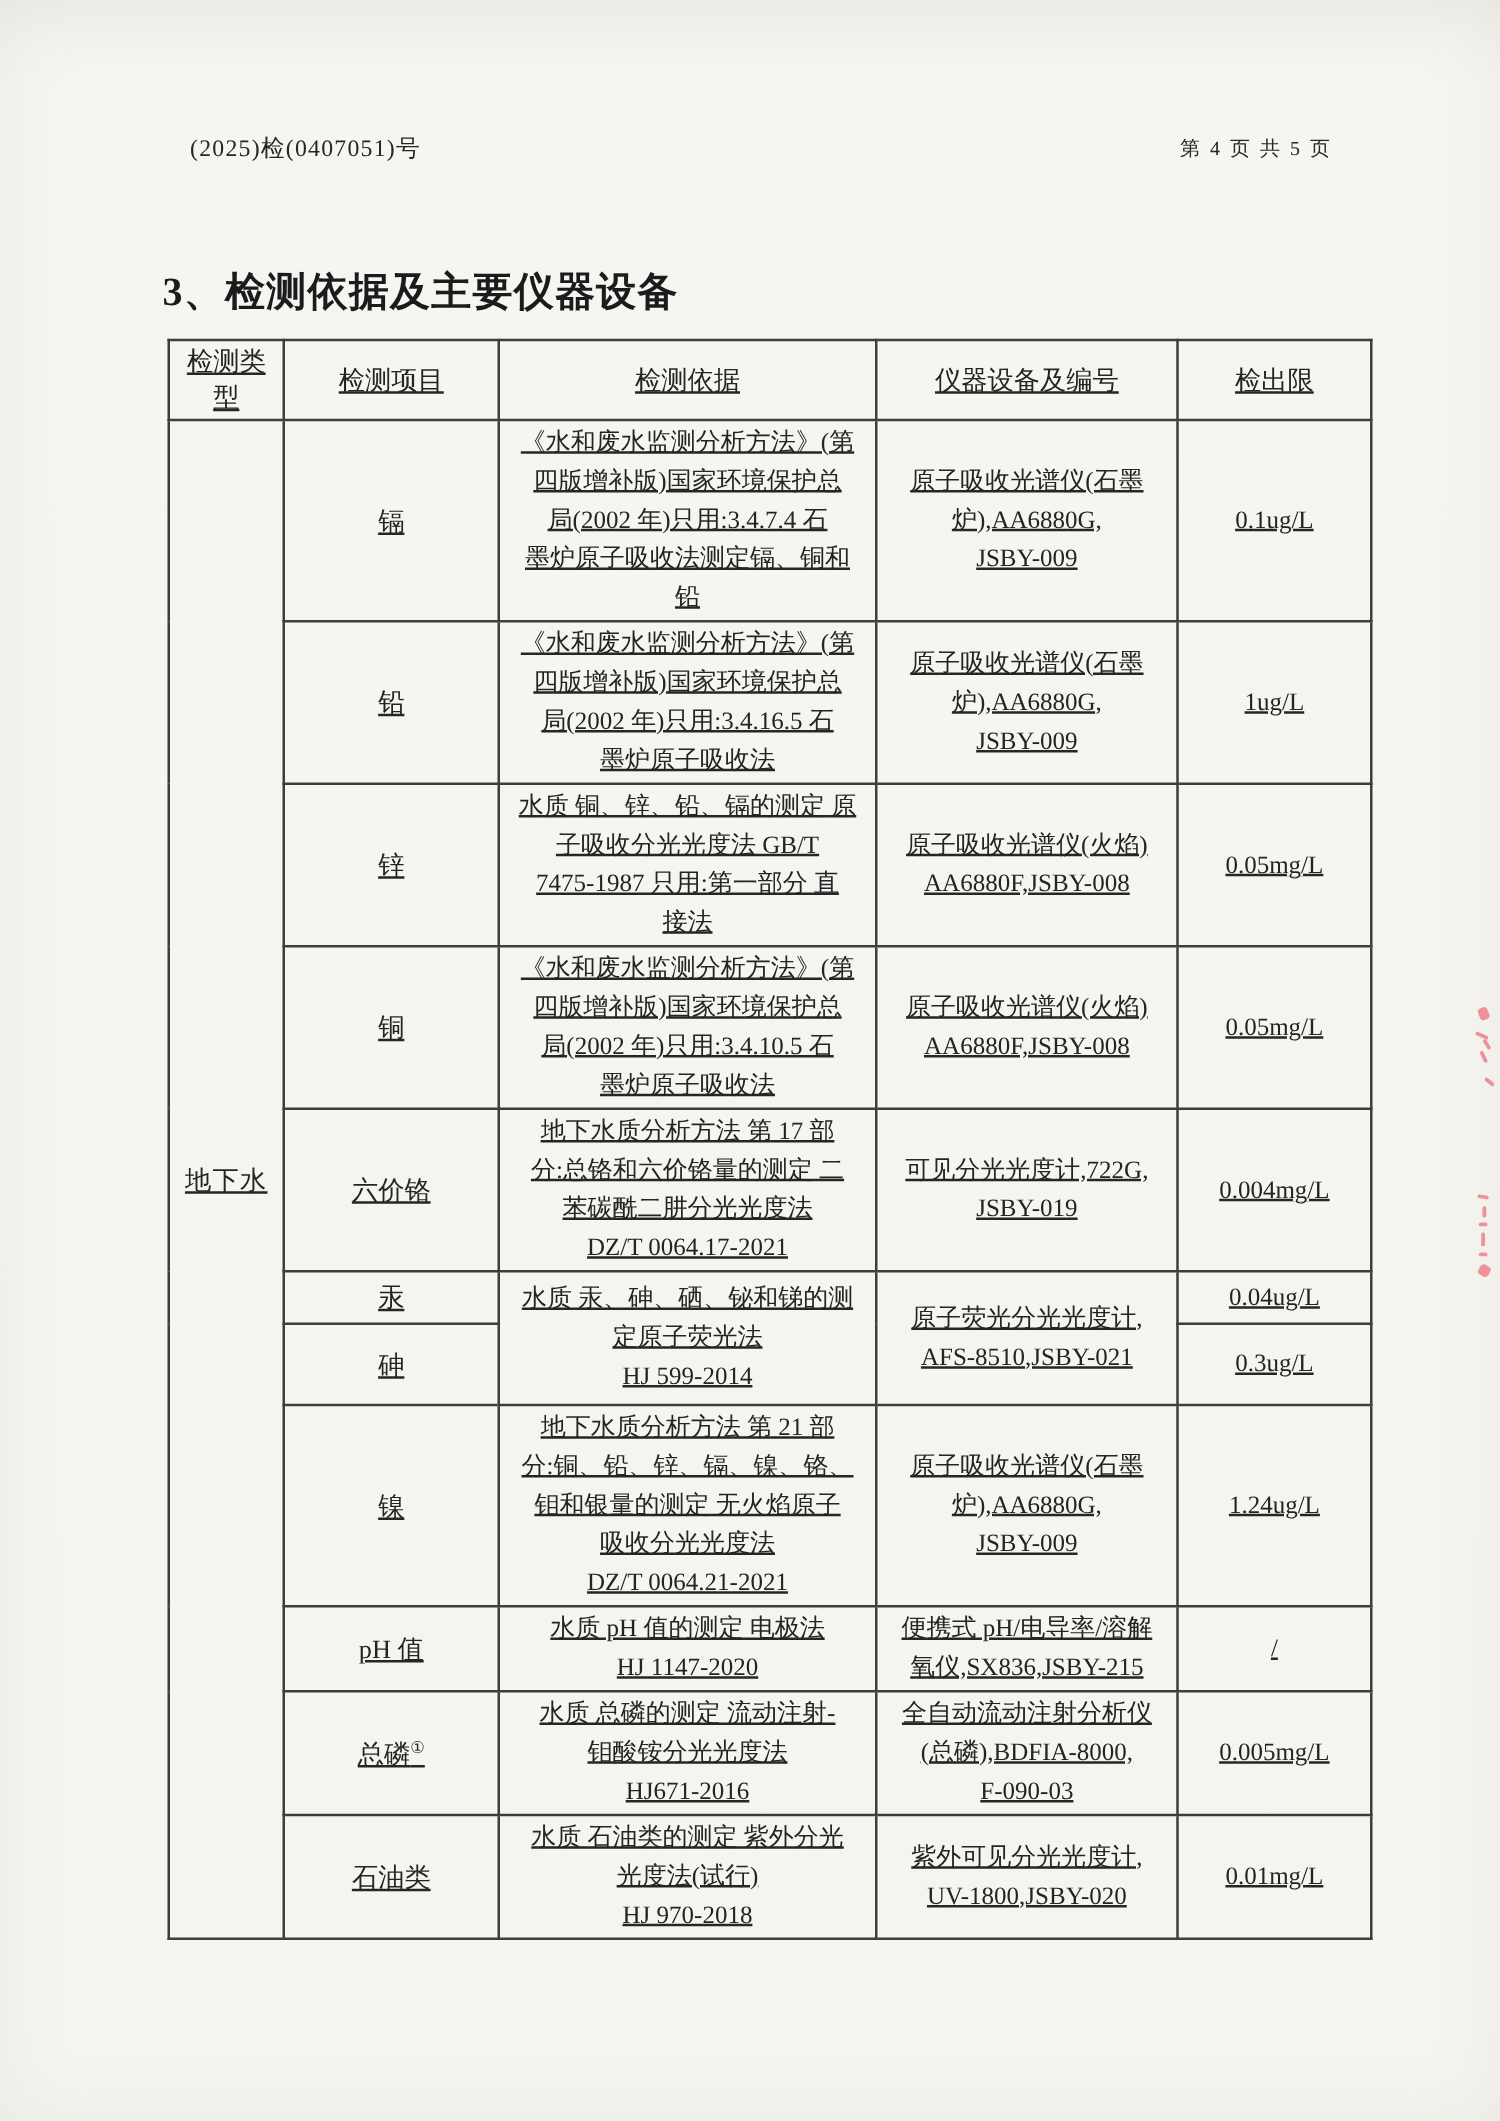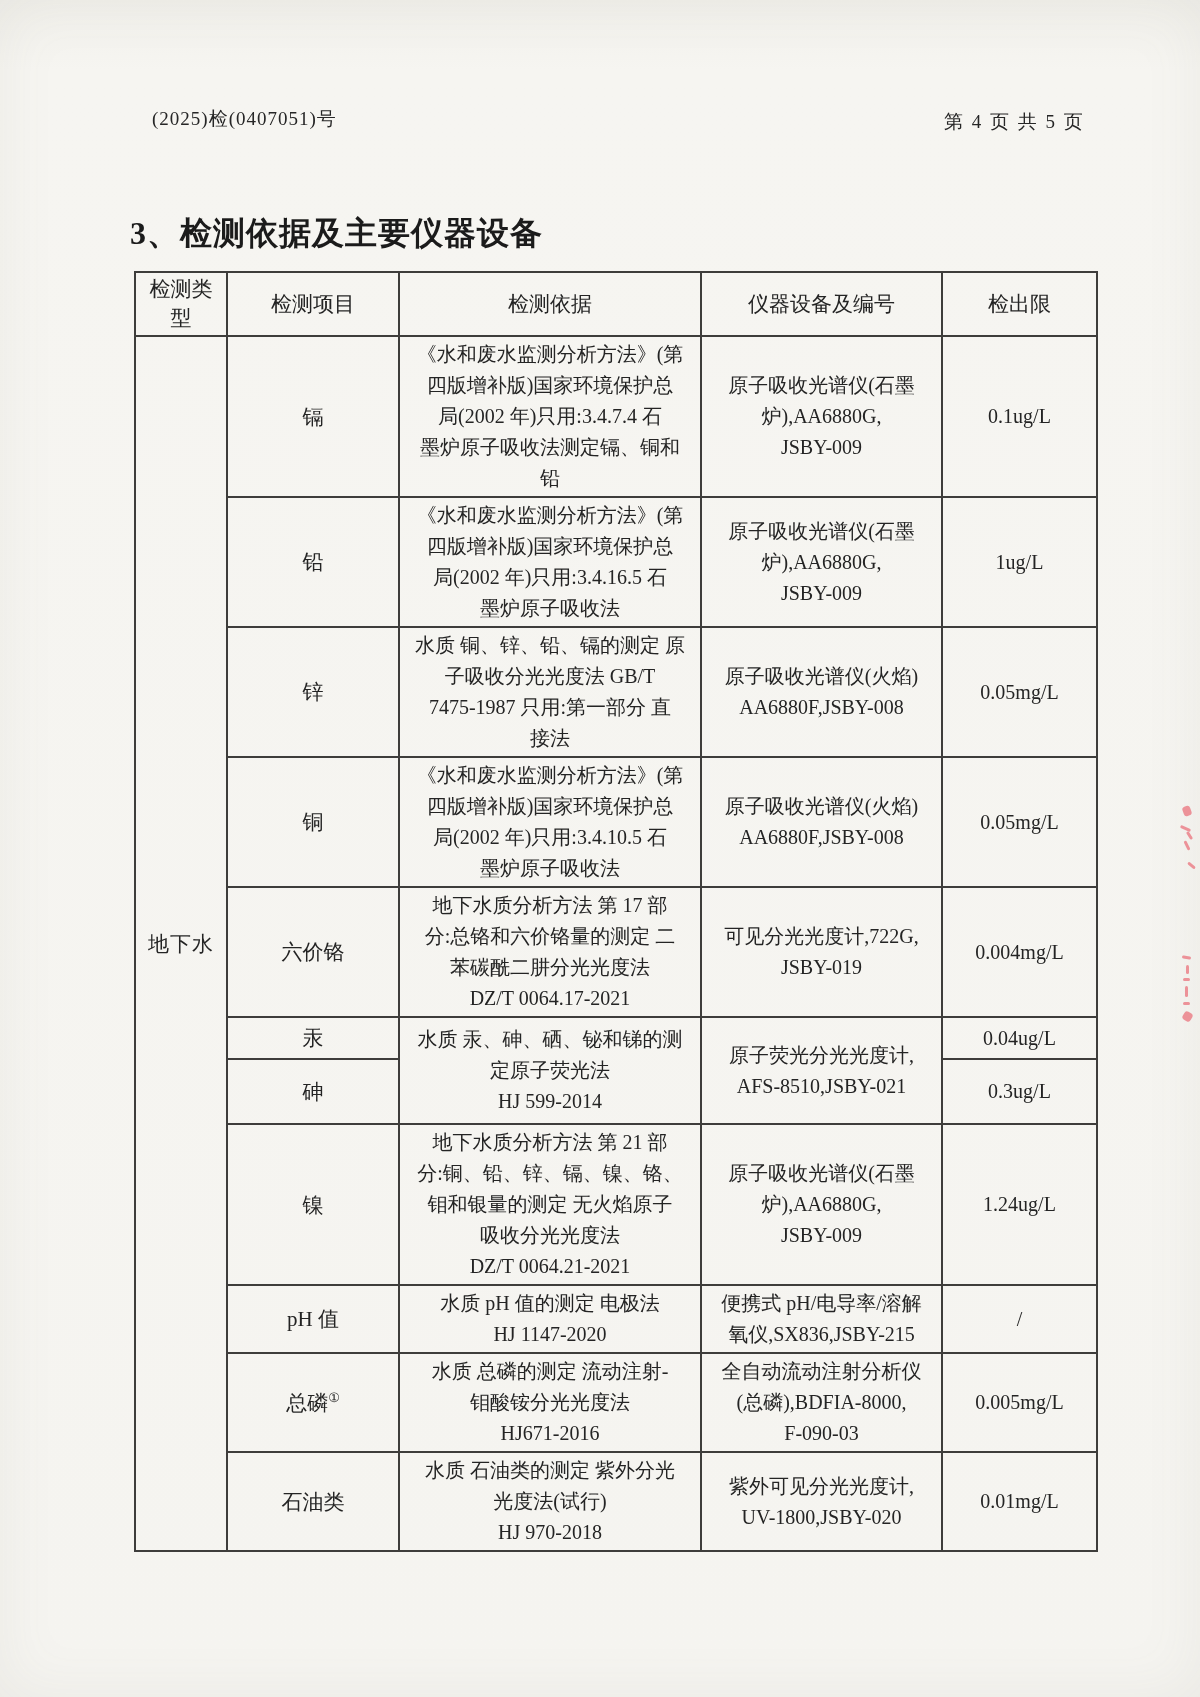--- a/index.html
+++ b/index.html
@@ -5,30 +5,30 @@
   html,body{margin:0;padding:0;background:#e9e8e4;}
   .page{
     position:relative;width:1200px;height:1697px;margin:0 auto;
     background:linear-gradient(180deg,#f1f0eb 0px,#f6f5f1 70px,#f5f4f0 100%);
     overflow:hidden;
     font-family:"Liberation Serif","DejaVu Serif",serif;
     color:#262626;
     box-shadow:inset 0 0 60px rgba(120,115,100,0.08);
   }
   .doc-number{position:absolute;left:152px;top:106px;font-size:19px;letter-spacing:1px;}
-  .page-indicator{position:absolute;left:944px;top:109px;font-size:19px;letter-spacing:2px;}
+  .page-indicator{position:absolute;left:944px;top:109px;font-size:16px;letter-spacing:2px;}
   .report-title{
     position:absolute;left:0;top:140px;width:1200px;text-align:center;
     font-size:44px;font-weight:600;letter-spacing:0.62em;text-indent:0.62em;
     color:#1e1e1e;
   }
   .section-heading{position:absolute;left:130px;top:212px;font-size:32px;font-weight:bold;letter-spacing:1px;color:#1b1b1b;}
   .main-table{
     position:absolute;left:134px;top:271px;width:962px;
-    border-collapse:collapse;table-layout:fixed;
+    border-collapse:collapse;table-layout:fixed;text-decoration:underline;
   }
   .main-table th,.main-table td{
     border:2px solid #3e3d3b;text-align:center;vertical-align:middle;
     padding:2px 6px;font-weight:normal;color:#242424;
   }
   .main-table th{font-size:21px;line-height:29px;}
   .cat-cell{font-size:21px;letter-spacing:1px;border-radius:28px;}
   .item-cell{font-size:21px;}
   .item-cell sup{font-size:13px;}
   .ml{white-space:pre-line;font-size:20px;line-height:31px;}

